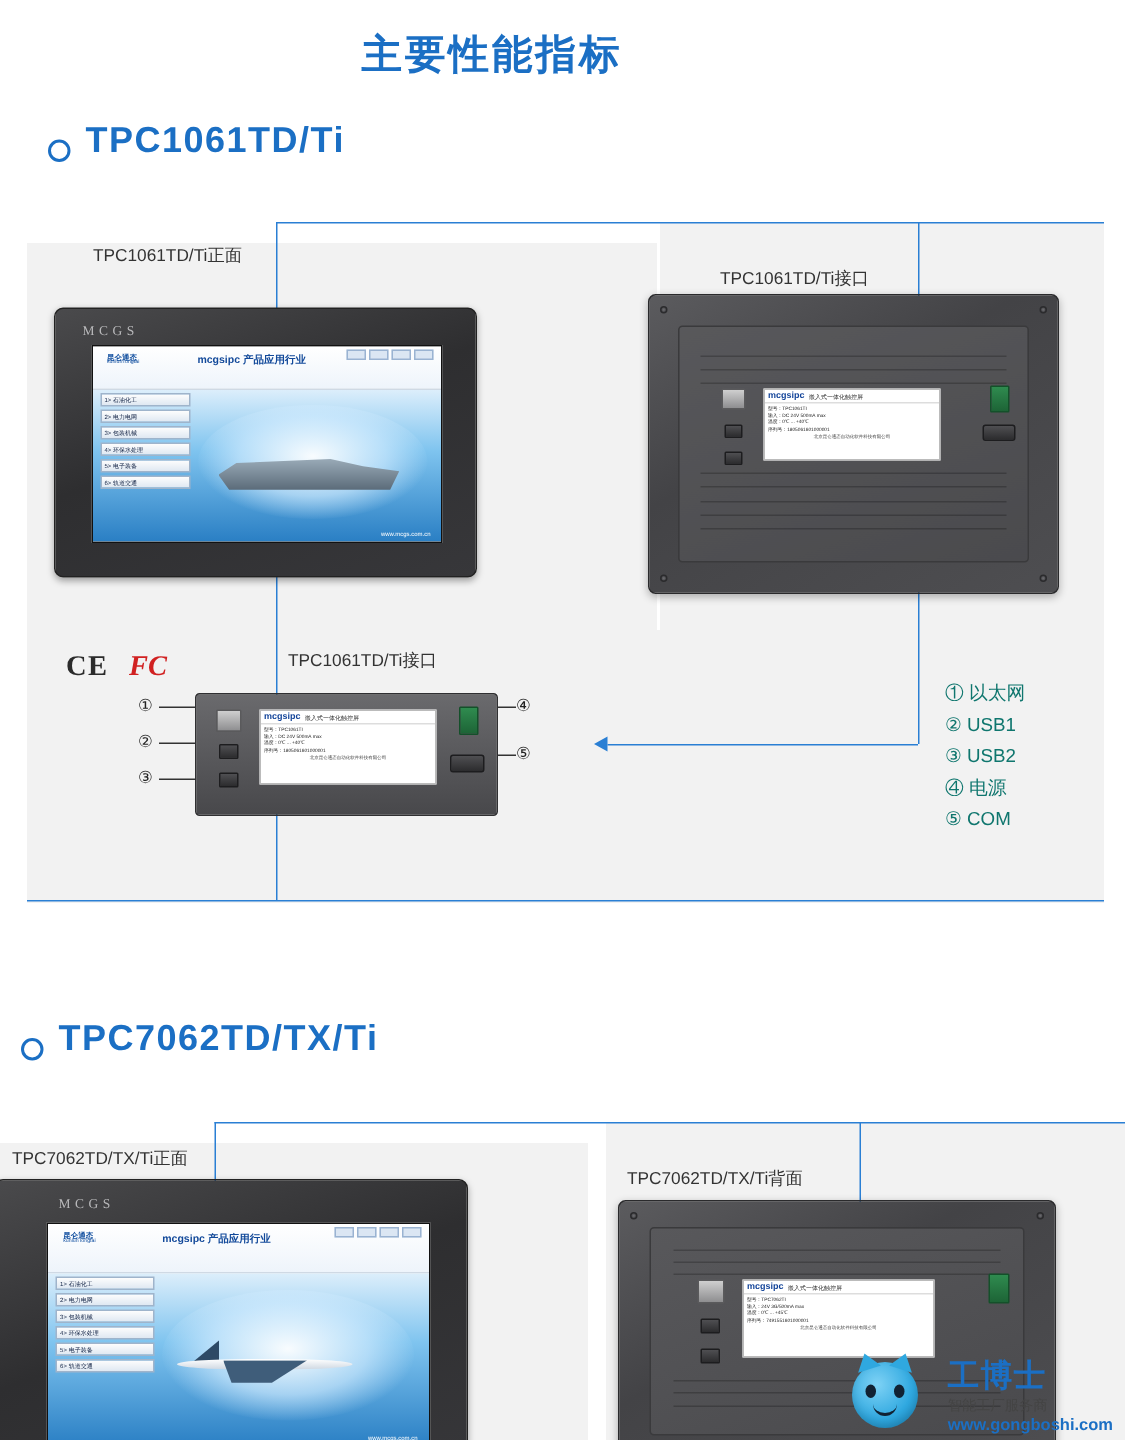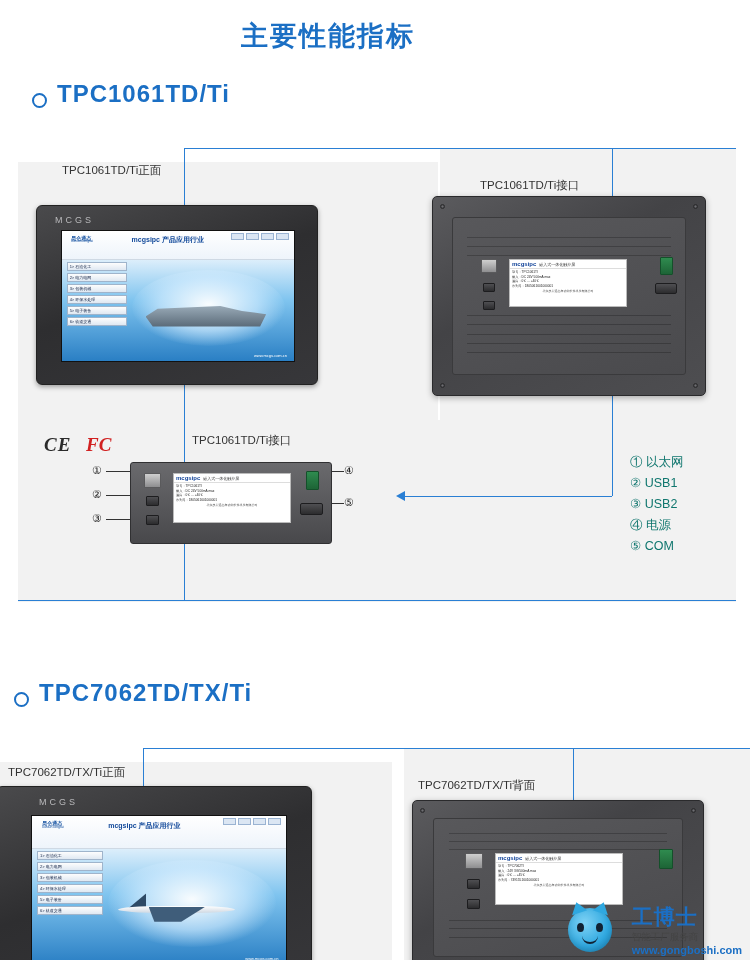--- a/index.html
+++ b/index.html
@@ -79,21 +79,21 @@
     border: 1px solid #222;
     border-radius: 6px;
     box-shadow: 0 2px 5px rgba(0,0,0,.35);
     position: absolute;
   }
   .mcgs-logo {
     position: absolute;
     color: #b9b9bb;
     font-size: 9px;
     letter-spacing: 3px;
-    font-family: Liberation Sans, sans-serif;
+    font-family: Liberation Serif, serif;
   }
   .screen {
     position: absolute;
     background: #ffffff;
     border: 1px solid #111;
     overflow: hidden;
   }
   .screen-header {
     position: absolute; left: 0; top: 0; right: 0;
     height: 22%;
@@ -286,21 +286,20 @@
   .legend div { white-space: nowrap; }
 
   
   .ce-mark {
     position: absolute;
     font-size: 19px;
     font-weight: bold;
     color: #2b2b2b;
     letter-spacing: 1px;
     font-family: "Liberation Serif", serif;
-    font-style: italic;
   }
   .fc-mark {
     position: absolute;
     font-size: 19px;
     font-weight: bold;
     color: #d12121;
     font-style: italic;
     font-family: "Liberation Serif", serif;
   }
 

